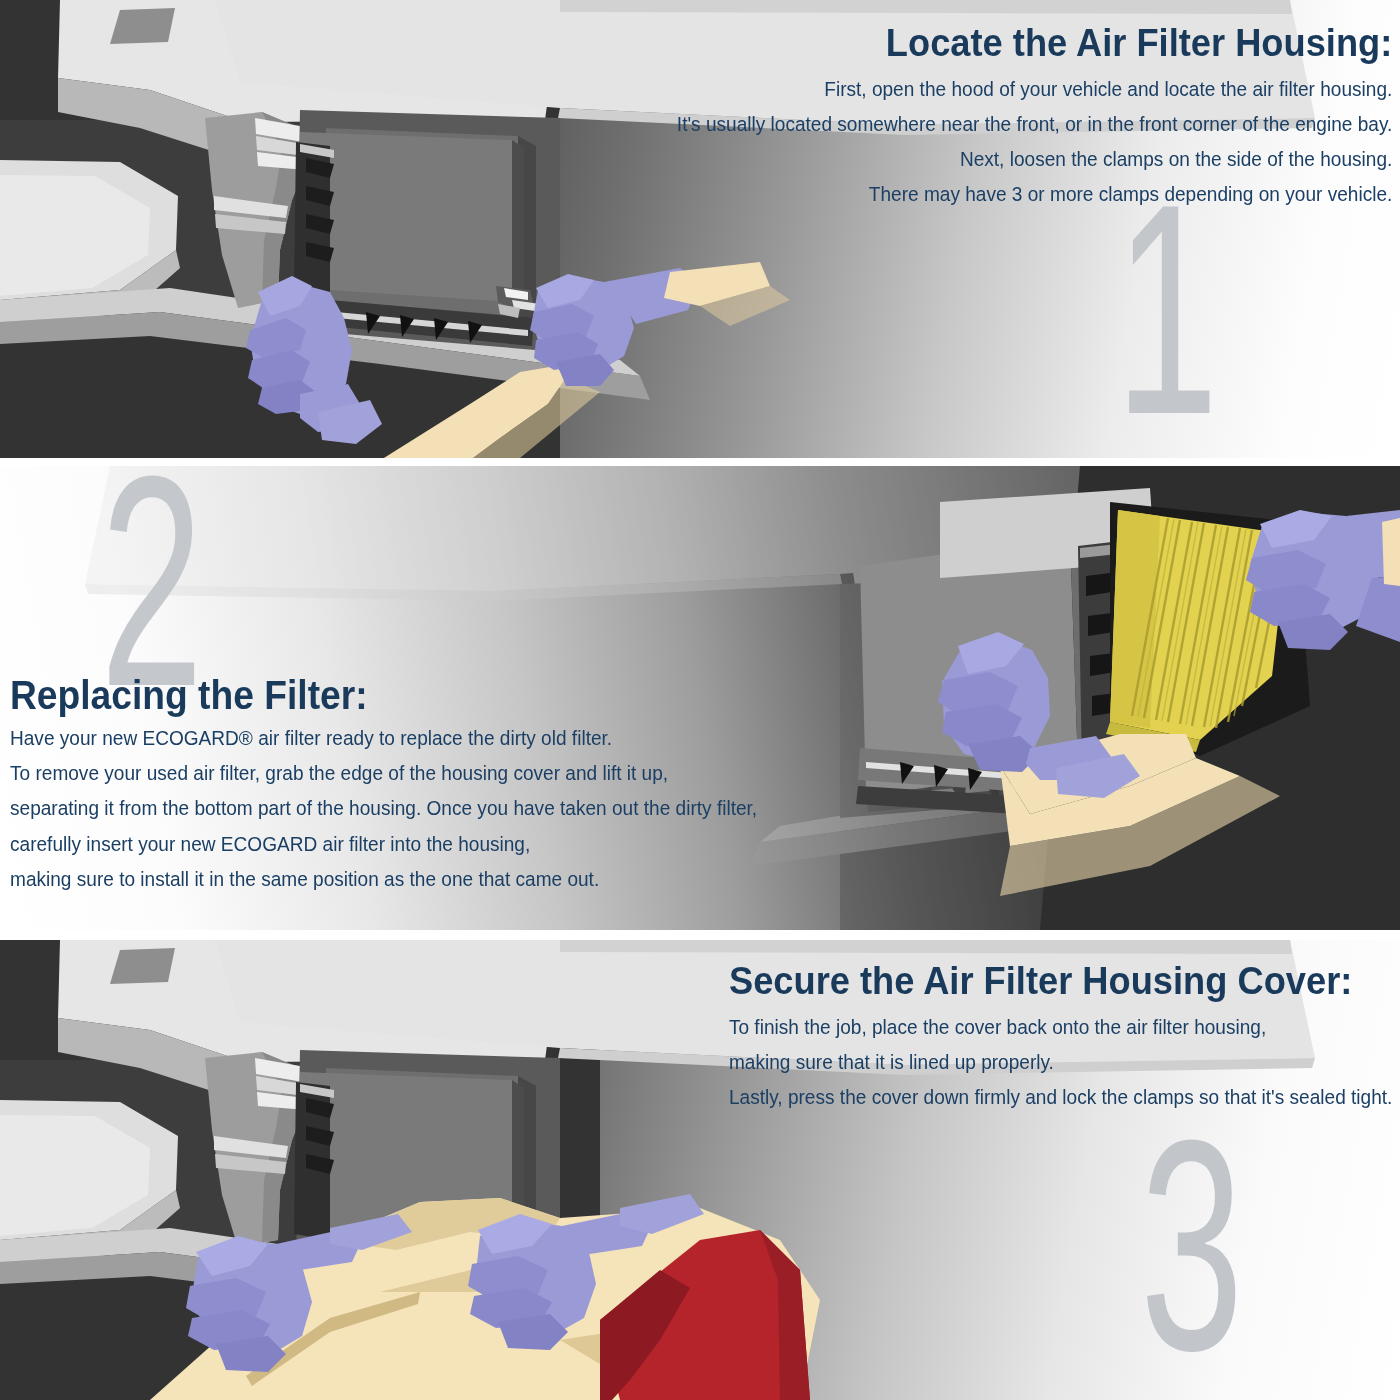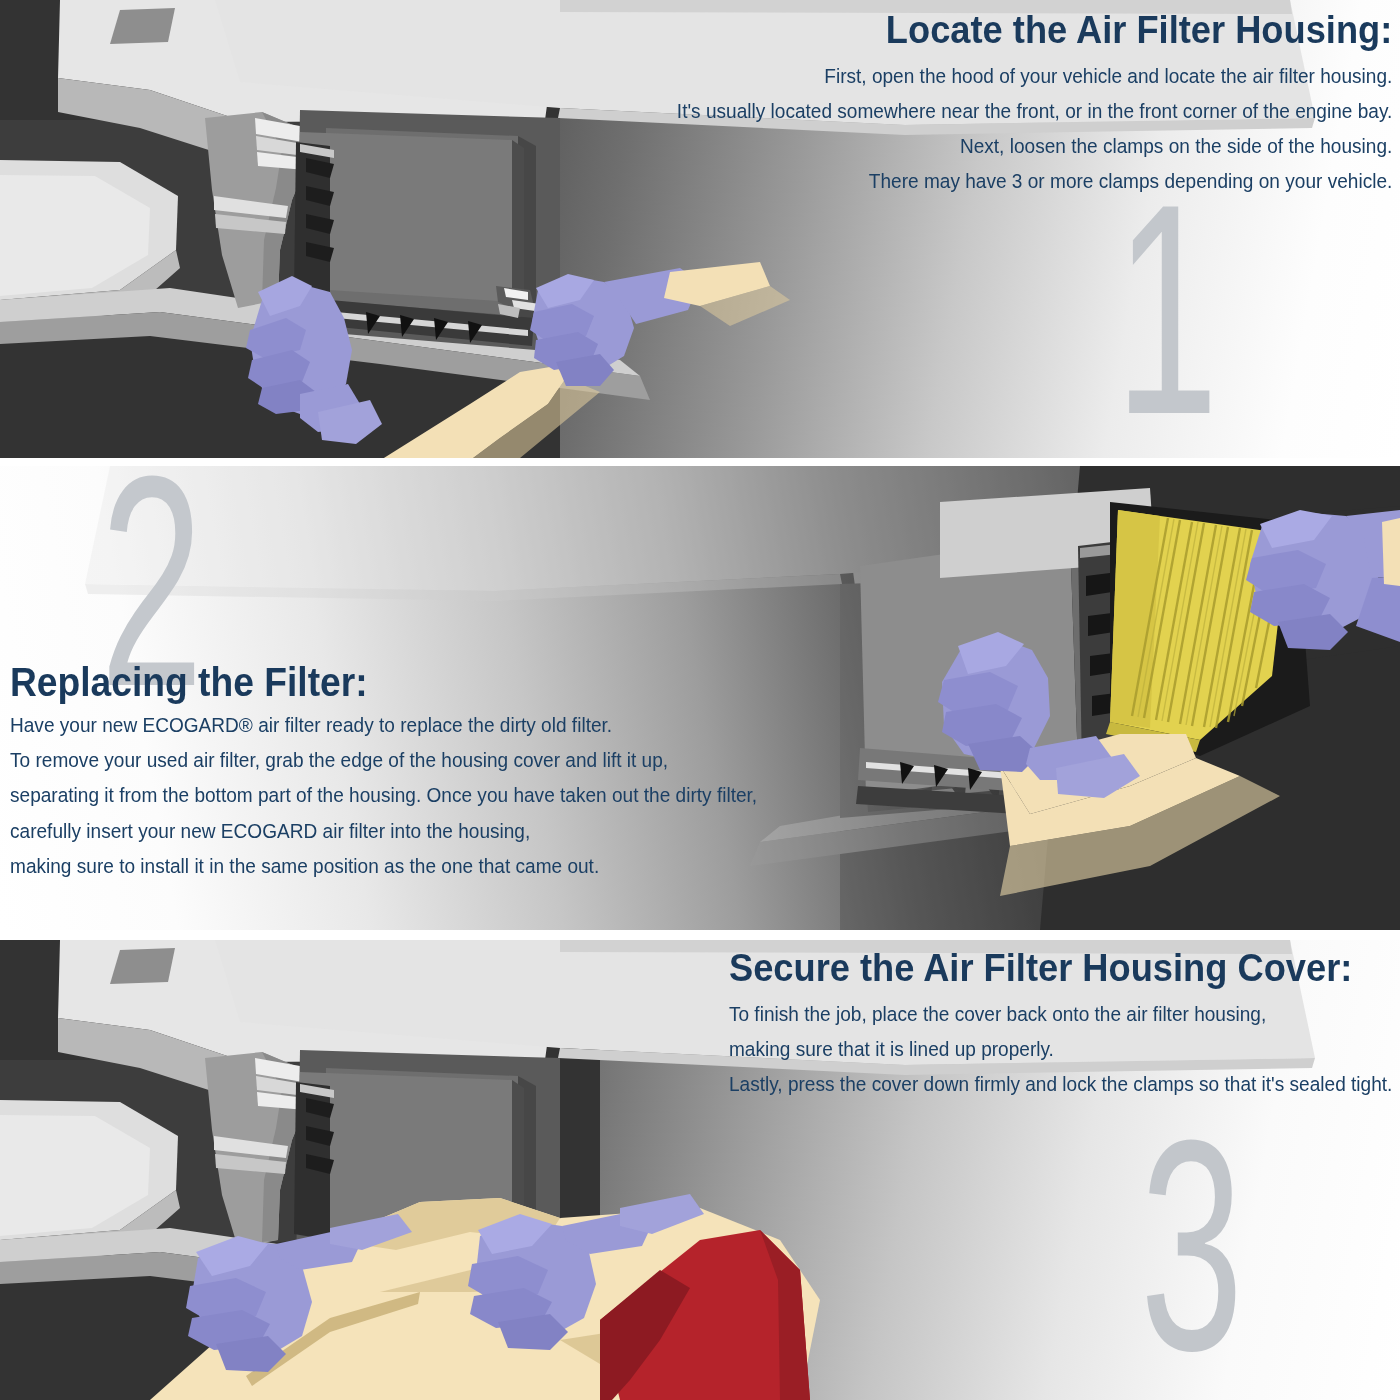--- a/index.html
+++ b/index.html
@@ -40,21 +40,21 @@
     position:absolute; color:#c2c6cb; font-weight:400; line-height:.78;
     font-family:"Liberation Sans", sans-serif;
     letter-spacing:-.02em; user-select:none;
     transform:scaleX(.62); transform-origin:left top;
   }
   #num-1 { left:1115px; top:192px; font-size:300px; color:#c3c7cc; }
   #num-2 { left:100px;  top:462px; font-size:300px; color:#c4c8cd; }
   #num-3 { left:1140px; top:1128px; font-size:300px; color:#c2c6cb; }
 
   
-  .textblock { position:absolute; color:#173b61; }
+  .textblock { position:absolute; color:#173b61;margin-top:13px; }
   .title {
     font-weight:700; font-size:39px; line-height:1.12; color:#1a3a5c;
     transform:scaleX(.93); transform-origin:inherit; white-space:nowrap;
   }
   .line {
     font-size:20.5px; line-height:1.72; color:#1b3f64; font-weight:400;
     transform:scaleX(.93); white-space:nowrap;
   }
 
   #text-1 { right:8px; top:8px; text-align:right; }

